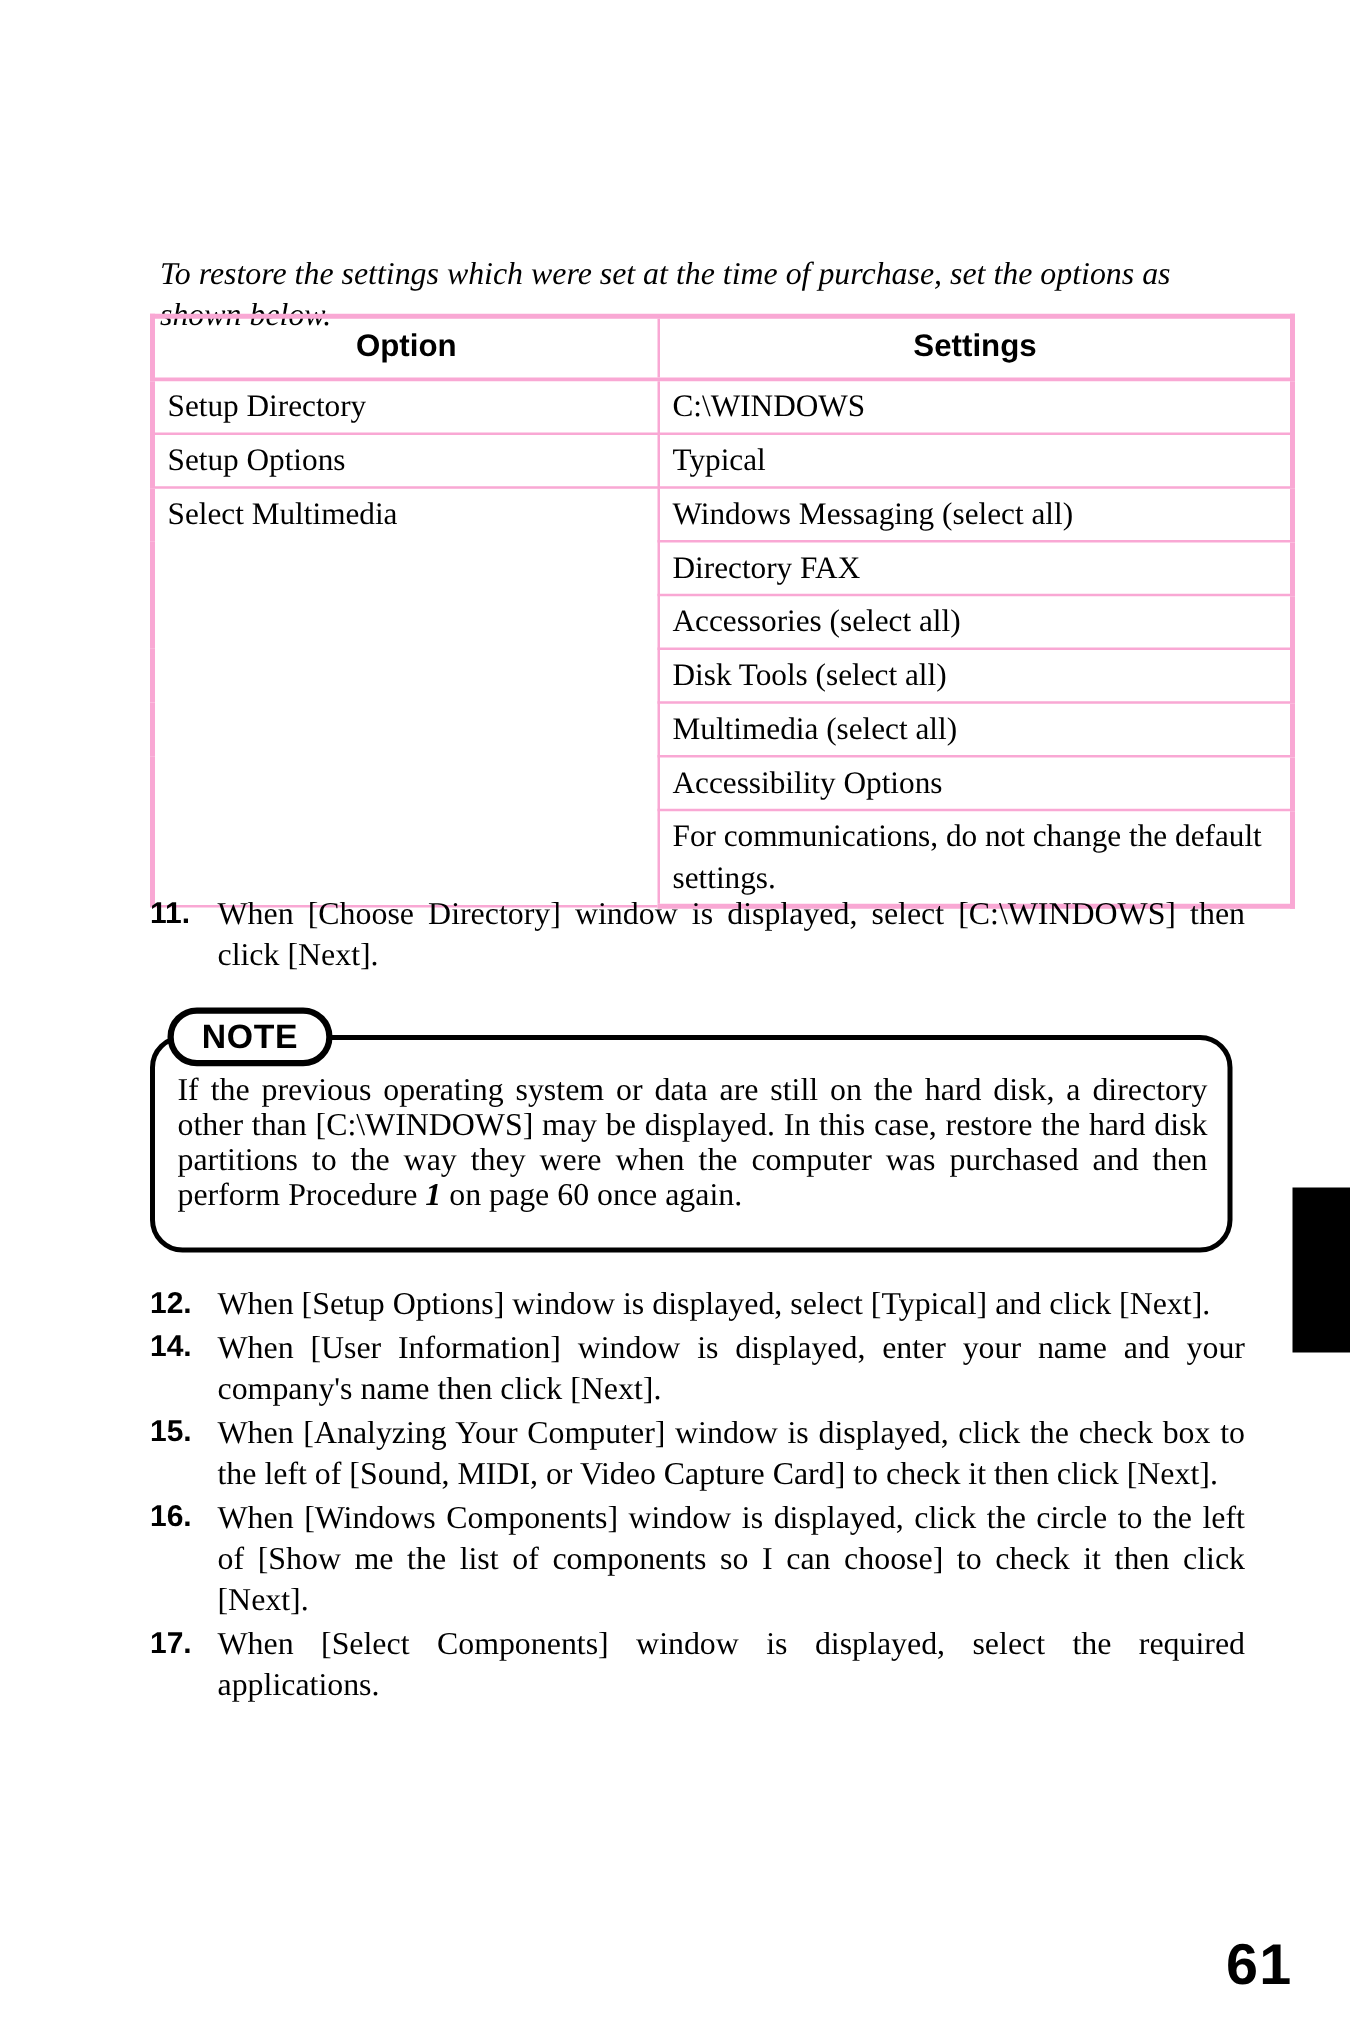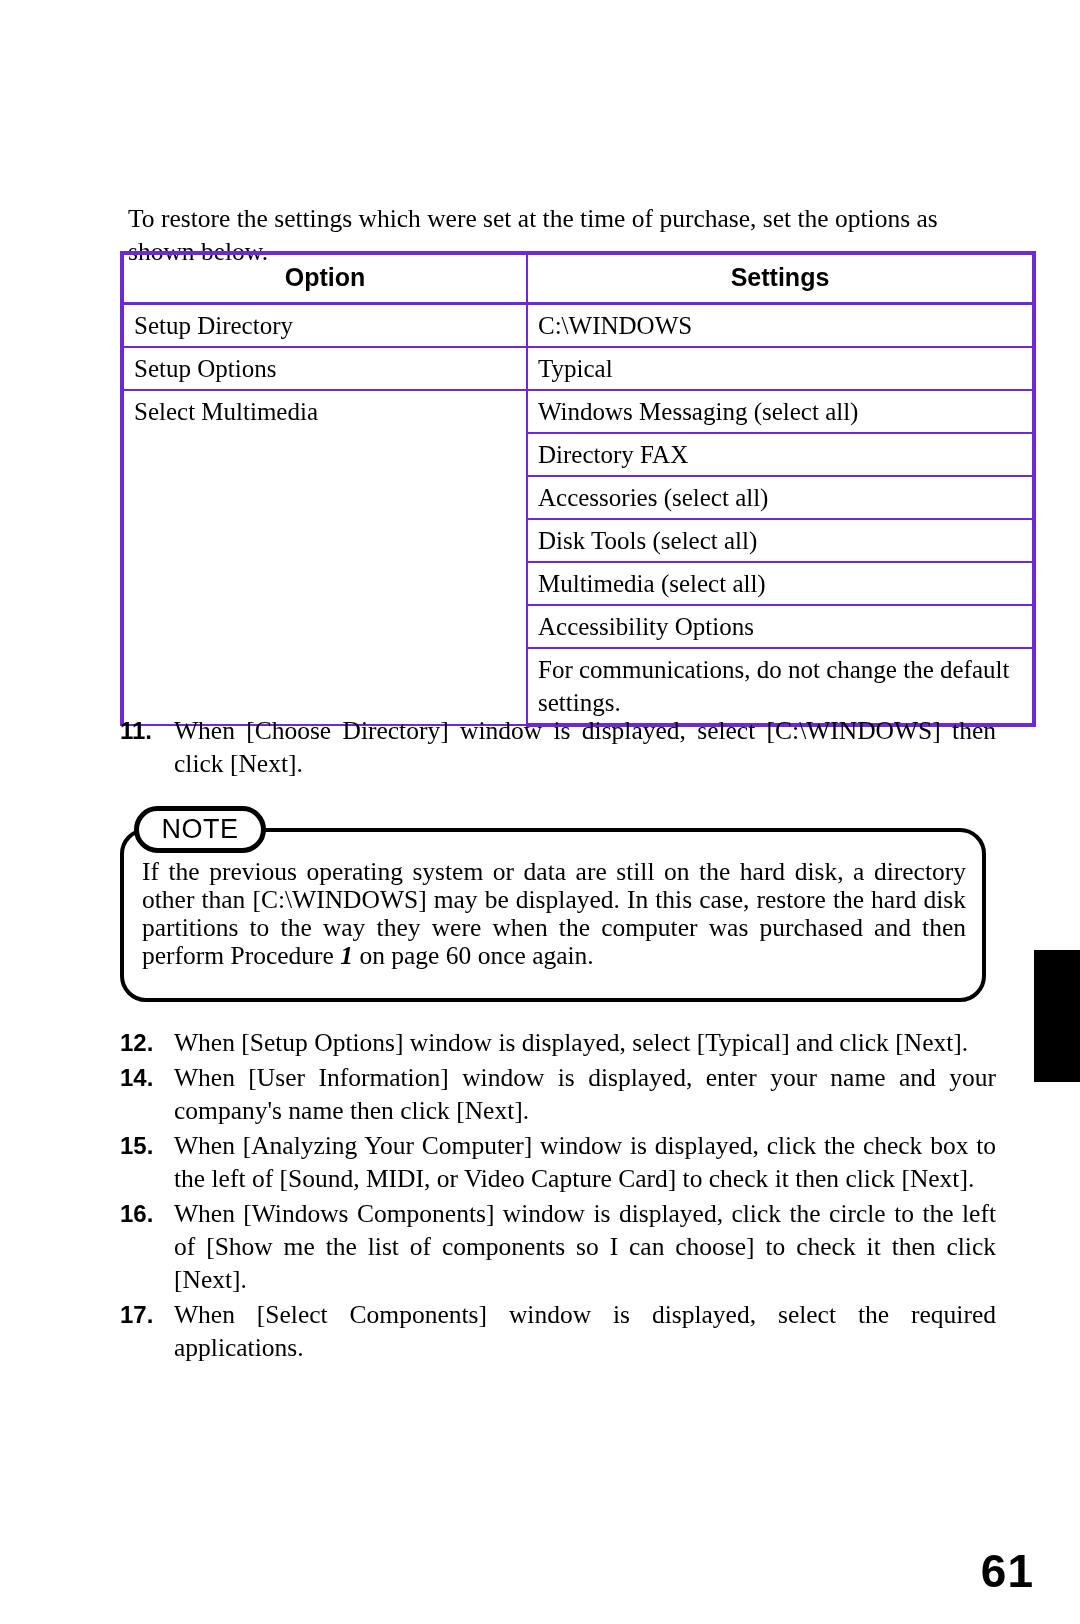--- a/index.html
+++ b/index.html
@@ -23,33 +23,34 @@
 
   
   .intro {
     position: absolute;
     left: 128px;
     top: 176px;
     width: 868px;
     font-size: 25.5px;
     line-height: 33px;
     text-align: left;
+    font-style: italic;
   }
 
   
   .opt-table {
     position: absolute;
     left: 120px;
     top: 251px;
     width: 866px;
     border-collapse: collapse;
     table-layout: fixed;
   }
   .opt-table td, .opt-table th {
-    border: 2px solid #6d28d9;
+    border: 2px solid #f9a8d4;
     padding: 4px 10px;
     vertical-align: top;
     font-size: 25px;
     line-height: 33px;
     text-align: left;
   }
   .opt-table .outer-l { border-left-width: 4px; }
   .opt-table .outer-r { border-right-width: 4px; }
   .opt-table thead th {
     font-family: "Liberation Sans", sans-serif;
@@ -127,21 +128,21 @@
     width: 132px;
     height: 47px;
     box-sizing: border-box;
     border: 5px solid #000;
     border-radius: 24px;
     background: #fff;
     display: flex;
     align-items: center;
     justify-content: center;
     font-family: "Liberation Sans", sans-serif;
-    font-weight: normal;
+    font-weight: bold;
     font-size: 27px;
     letter-spacing: 0.5px;
     z-index: 3;
   }
   .note-badge-mask {
     position: absolute;
     left: 20px;
     top: 36px;
     width: 120px;
     height: 14px;

